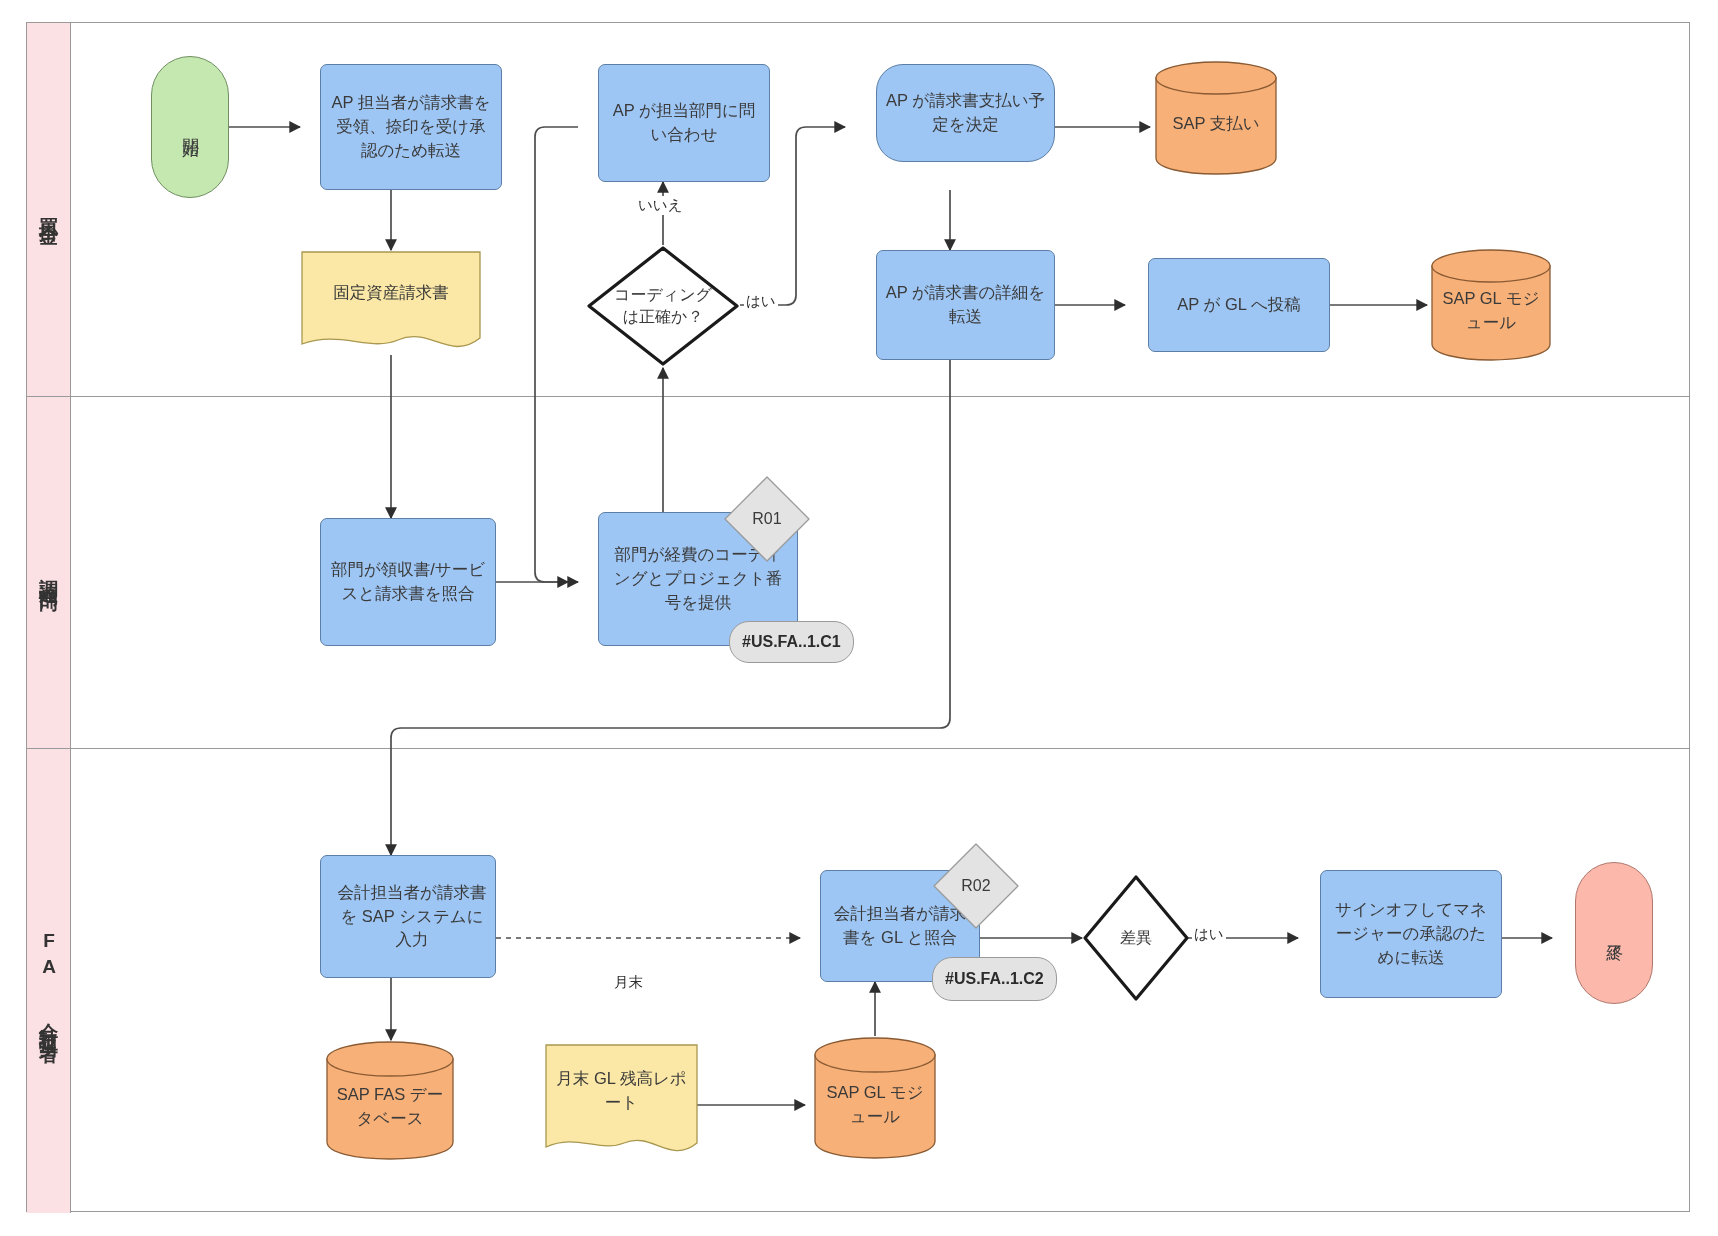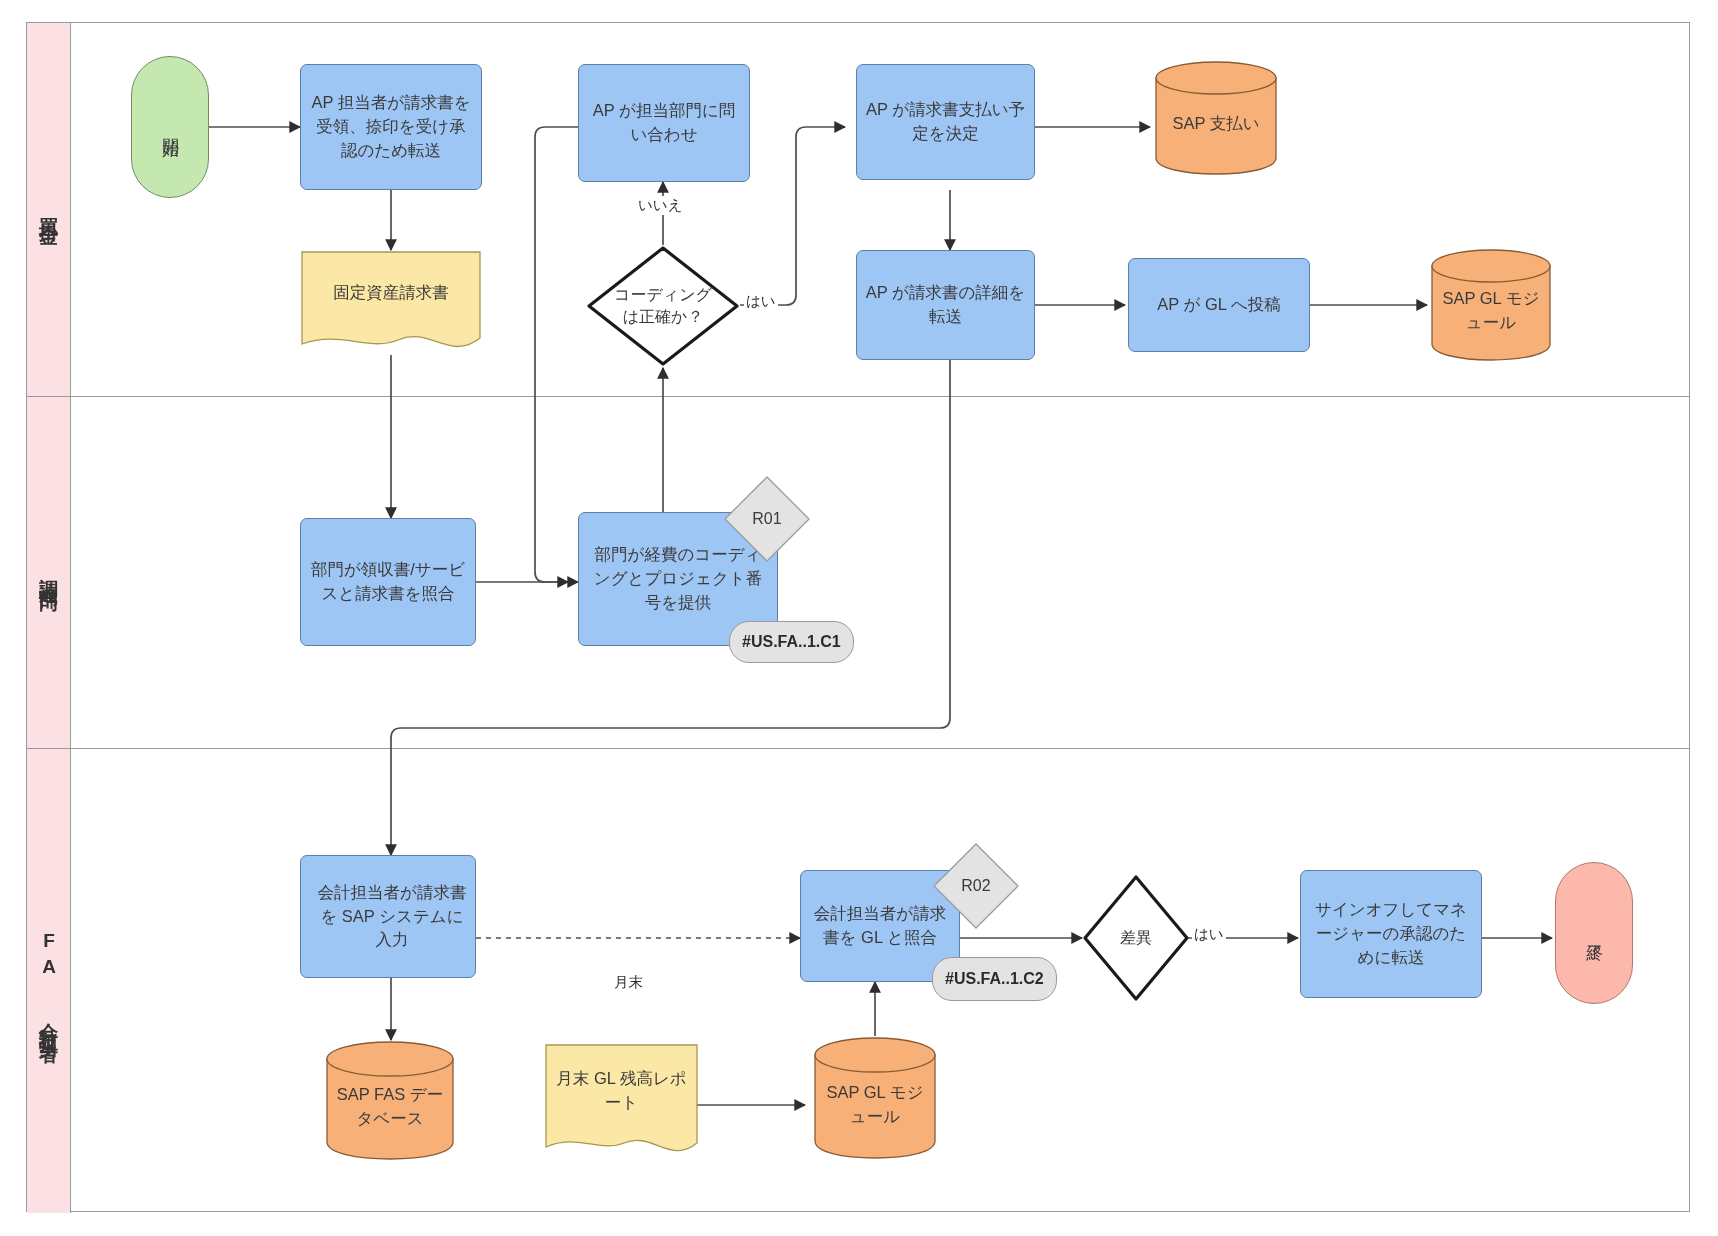--- a/index.html
+++ b/index.html
@@ -14,21 +14,21 @@
       display:flex;align-items:center;justify-content:center;}
   .lane-title{writing-mode:vertical-rl;text-orientation:upright;font-size:19px;font-weight:bold;color:#333333;letter-spacing:5px;white-space:nowrap;}
 
   
   svg.links{position:absolute;left:0;top:0;width:1718px;height:1236px;pointer-events:none;}
   .edge{fill:none;stroke:#4d4d4d;stroke-width:1.7px;}
   .edge-dash{fill:none;stroke:#4d4d4d;stroke-width:1.7px;stroke-dasharray:5 5;}
 
   
   .node{position:absolute;box-sizing:border-box;display:flex;align-items:center;justify-content:center;text-align:center;
-        color:#3a3a3a;font-size:16.5px;line-height:1.45;}
+        color:#3a3a3a;font-size:16.5px;line-height:1.45;margin-left:20px;}
 
   .task{background:#9ec6f4;border:1.3px solid #5b7fa6;border-radius:7px;padding:4px 8px;}
   .terminator{background:#c5e7b0;border:1.3px solid #6f8f60;border-radius:42px;}
   .terminator.end{background:#fbb8ab;border-color:#b0776d;}
   .term-label{writing-mode:vertical-rl;text-orientation:upright;font-size:17px;color:#3a3a3a;letter-spacing:2px;}
 
   
   .doc{position:absolute;}
   .doc .doc-text{position:absolute;left:0;top:0;width:100%;height:78%;display:flex;align-items:center;justify-content:center;
        text-align:center;font-size:16.5px;color:#3a3a3a;line-height:1.45;padding:0 10px;box-sizing:border-box;}
@@ -150,21 +150,21 @@
   <div class="decision" style="left:586px;top:245px;width:154px;height:122px;">
     <svg width="154" height="122" viewBox="0 0 154 122">
       <path d="M77,3 L151,61 L77,119 L3,61 Z" fill="#ffffff" stroke="#1a1a1a" stroke-width="3.2" stroke-linejoin="round"></path>
     </svg>
     <div class="dec-text">コーディングは正確か？</div>
   </div>
 
   <div class="edge-label" style="left:636px;top:196px;">いいえ</div>
   <div class="edge-label" style="left:744px;top:292px;">はい</div>
 
-  <div class="node task" style="left:856px;top:64px;width:179px;height:116px;">
+  <div class="node task" style="left:856px;top:64px;width:179px;height:98px;border-radius:27px;">
     <span>AP が請求書支払い予定を決定</span>
   </div>
 
   <div class="cyl" style="left:1154px;top:60px;width:124px;height:116px;">
     <svg width="124" height="116" viewBox="0 0 124 116">
       <path d="M2,18 L2,98 C2,108 29,114 62,114 C95,114 122,108 122,98 L122,18 Z" fill="#f7b078" stroke="#8a5b33" stroke-width="1.3"></path>
       <ellipse cx="62" cy="18" rx="60" ry="16" fill="#f7b078" stroke="#8a5b33" stroke-width="1.3"></ellipse>
     </svg>
     <div class="cyl-text">SAP 支払い</div>
   </div>

